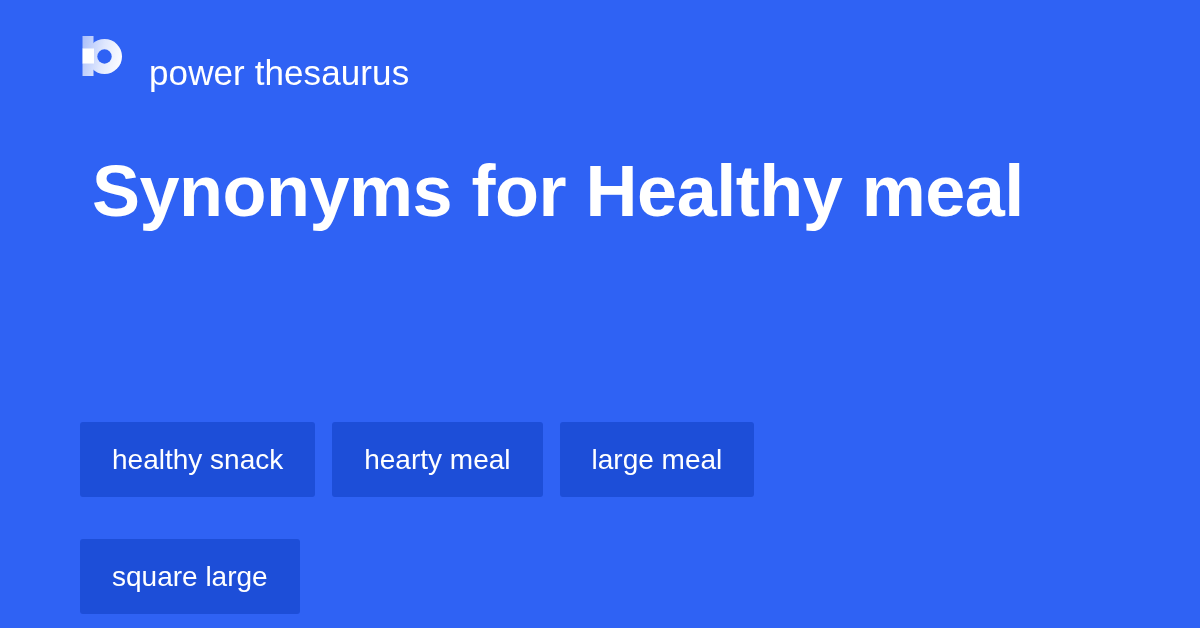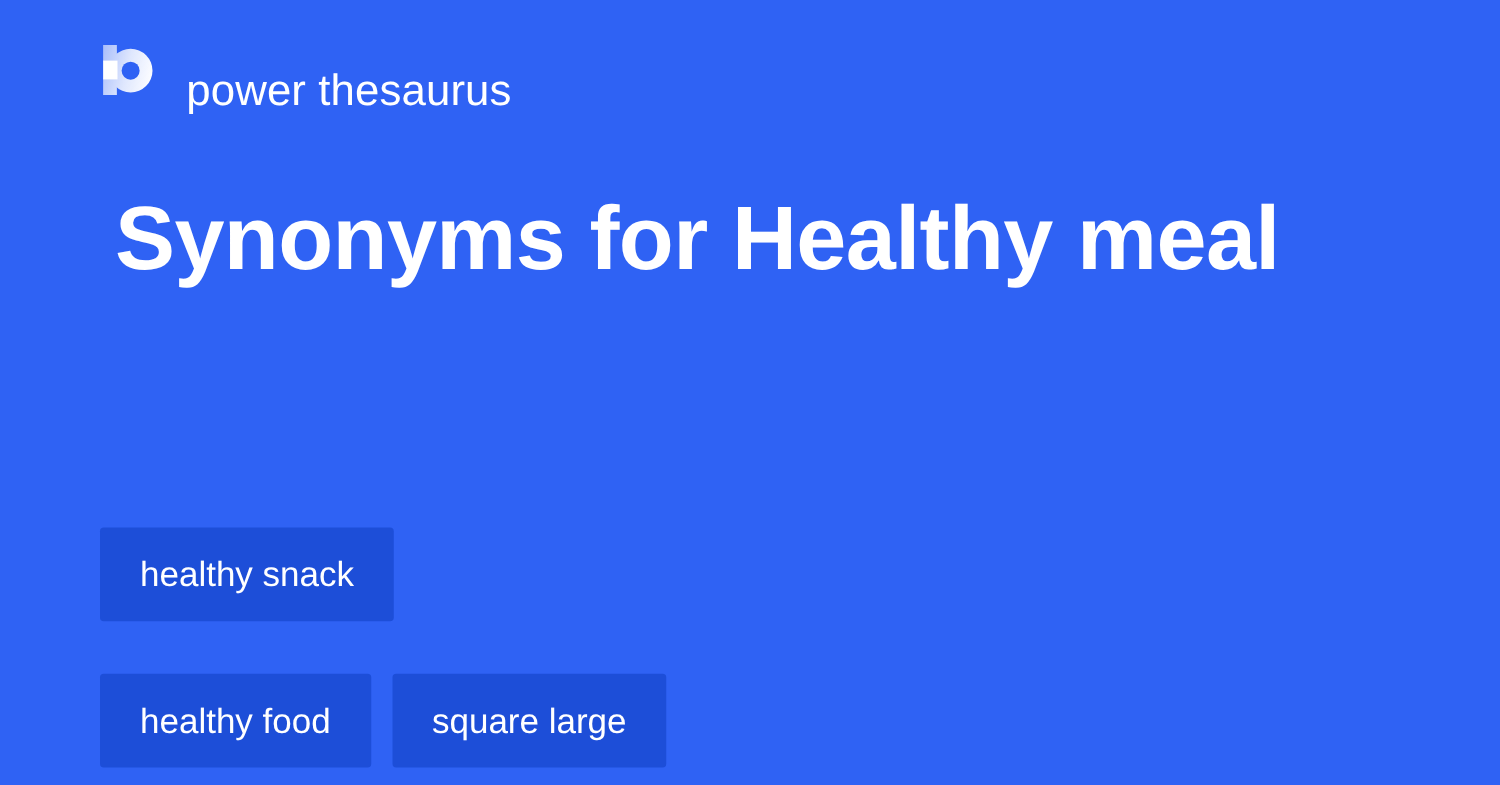--- a/index.html
+++ b/index.html
@@ -121,18 +121,19 @@
         <circle cx="24.5" cy="24.5" r="17.5" fill="none"></circle>
       </svg>
     </span>
     <span class="brand-name">power thesaurus</span>
   </div>
 
   <h1 class="headline">Synonyms for Healthy meal</h1>
 
   <div class="chips">
     <div class="chip">healthy snack</div>
+    <div class="chip">hearty meal</div>
+    <div class="chip">large meal</div>
     <div style="flex-basis:100%;height:0"></div>
-    <div class="chip">healthy food</div>
     <div class="chip">square large</div>
   </div>
 
 </div>
 
 </body></html>

